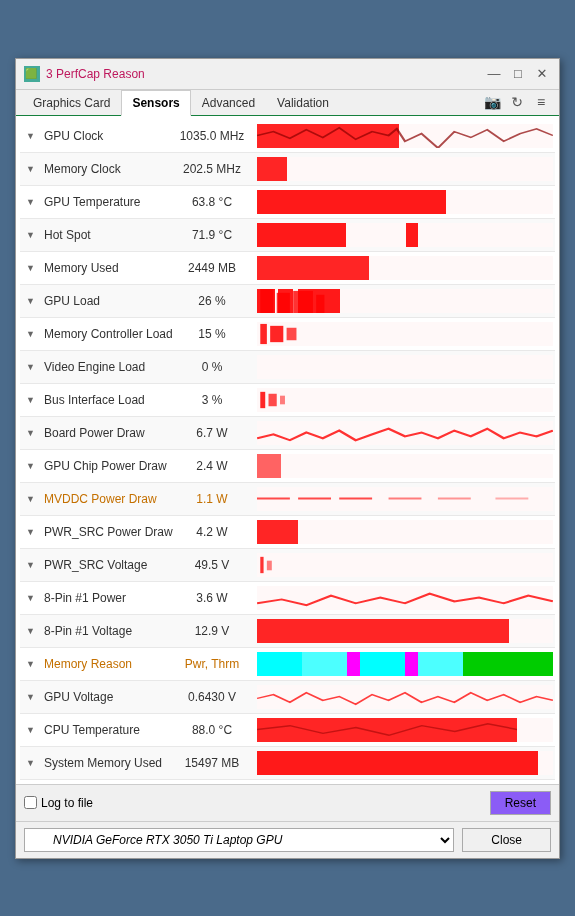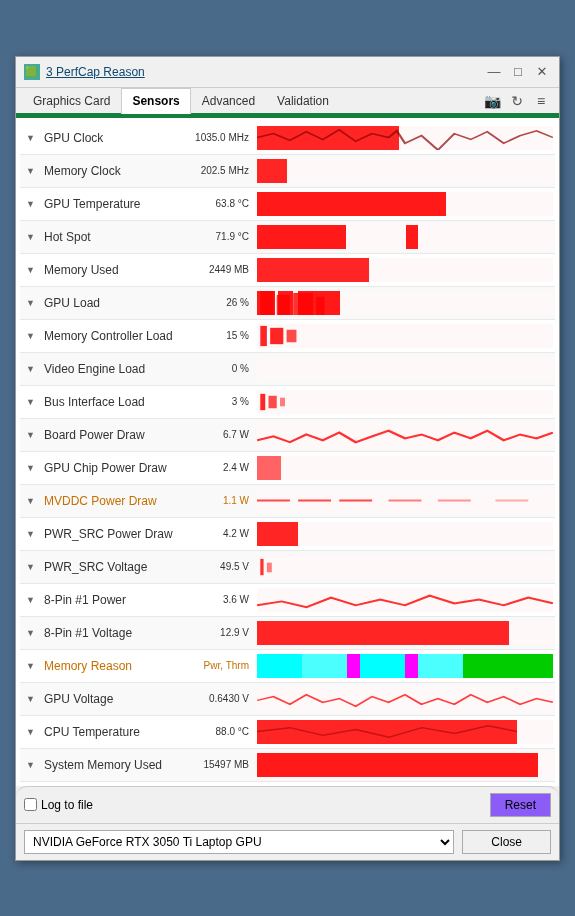--- a/index.html
+++ b/index.html
@@ -32,41 +32,40 @@
       background: #4a9;
       display: inline-block;
       font-size: 10px;
       color: white;
       text-align: center;
       line-height: 16px;
     }
     .title-text {
       flex: 1;
       font-size: 12px;
-      color: #0c4a6e;
-      text-decoration: underline;
+      color: #be185d;
     }
     .title-btn {
       width: 18px;
       height: 18px;
       background: none;
       border: none;
       cursor: pointer;
       font-size: 13px;
       color: #555;
       display: flex;
       align-items: center;
       justify-content: center;
     }
 
     .tab-bar {
       display: flex;
-      align-items: flex-end;
+      align-items: flex-start;
       background: #f0f0f0;
-      border-bottom: 5px solid #15803d;
+      border-bottom: 1px solid #15803d;
       padding: 0 6px;
     }
     .tab {
       padding: 5px 10px;
       cursor: pointer;
       font-size: 12px;
       color: #333;
       border: 1px solid transparent;
       margin-bottom: -1px;
     }
@@ -121,23 +120,23 @@
       width: 14px;
       min-width: 14px;
       font-size: 9px;
       color: #666;
       cursor: pointer;
     }
 
     .sensor-value {
       width: 80px;
       min-width: 80px;
-      text-align: right;
+      text-align: center;
       padding-right: 6px;
-      font-size: 10px;
+      font-size: 12px;
       color: #333;
     }
     .sensor-value.highlight { color: #c47000; }
 
     .sensor-bar-area {
       flex: 1;
       height: 100%;
       position: relative;
       overflow: hidden;
     }
@@ -151,21 +150,20 @@
       background: #fff8f8;
     }
 
     .bottom-bar {
       background: #f0f0f0;
       border-top: 1px solid #ccc;
       padding: 6px 8px;
       display: flex;
       align-items: center;
       gap: 8px;
-      border-radius: 11px;
     }
     .checkbox-area {
       display: flex;
       align-items: center;
       gap: 4px;
     }
     .checkbox-area input { cursor: pointer; }
     .bottom-bar-spacer { flex: 1; }
     .reset-btn {
       padding: 4px 14px;
@@ -178,25 +176,26 @@
     .device-bar {
       background: #f0f0f0;
       border-top: 1px solid #ccc;
       padding: 6px 8px;
       display: flex;
       align-items: center;
       gap: 8px;
     }
     .device-select {
       flex: 1;
-      padding: 3px 4px;
+      padding: 3px 24px;
       font-size: 12px;
       border: 1px solid #aaa;
       background: white;
       cursor: pointer;
+      font-style: italic;
     }
     .close-btn {
       padding: 4px 28px;
       font-size: 12px;
       background: #f0f0f0;
       border: 1px solid #aaa;
       cursor: pointer;
     }
   </style>
 </head>

